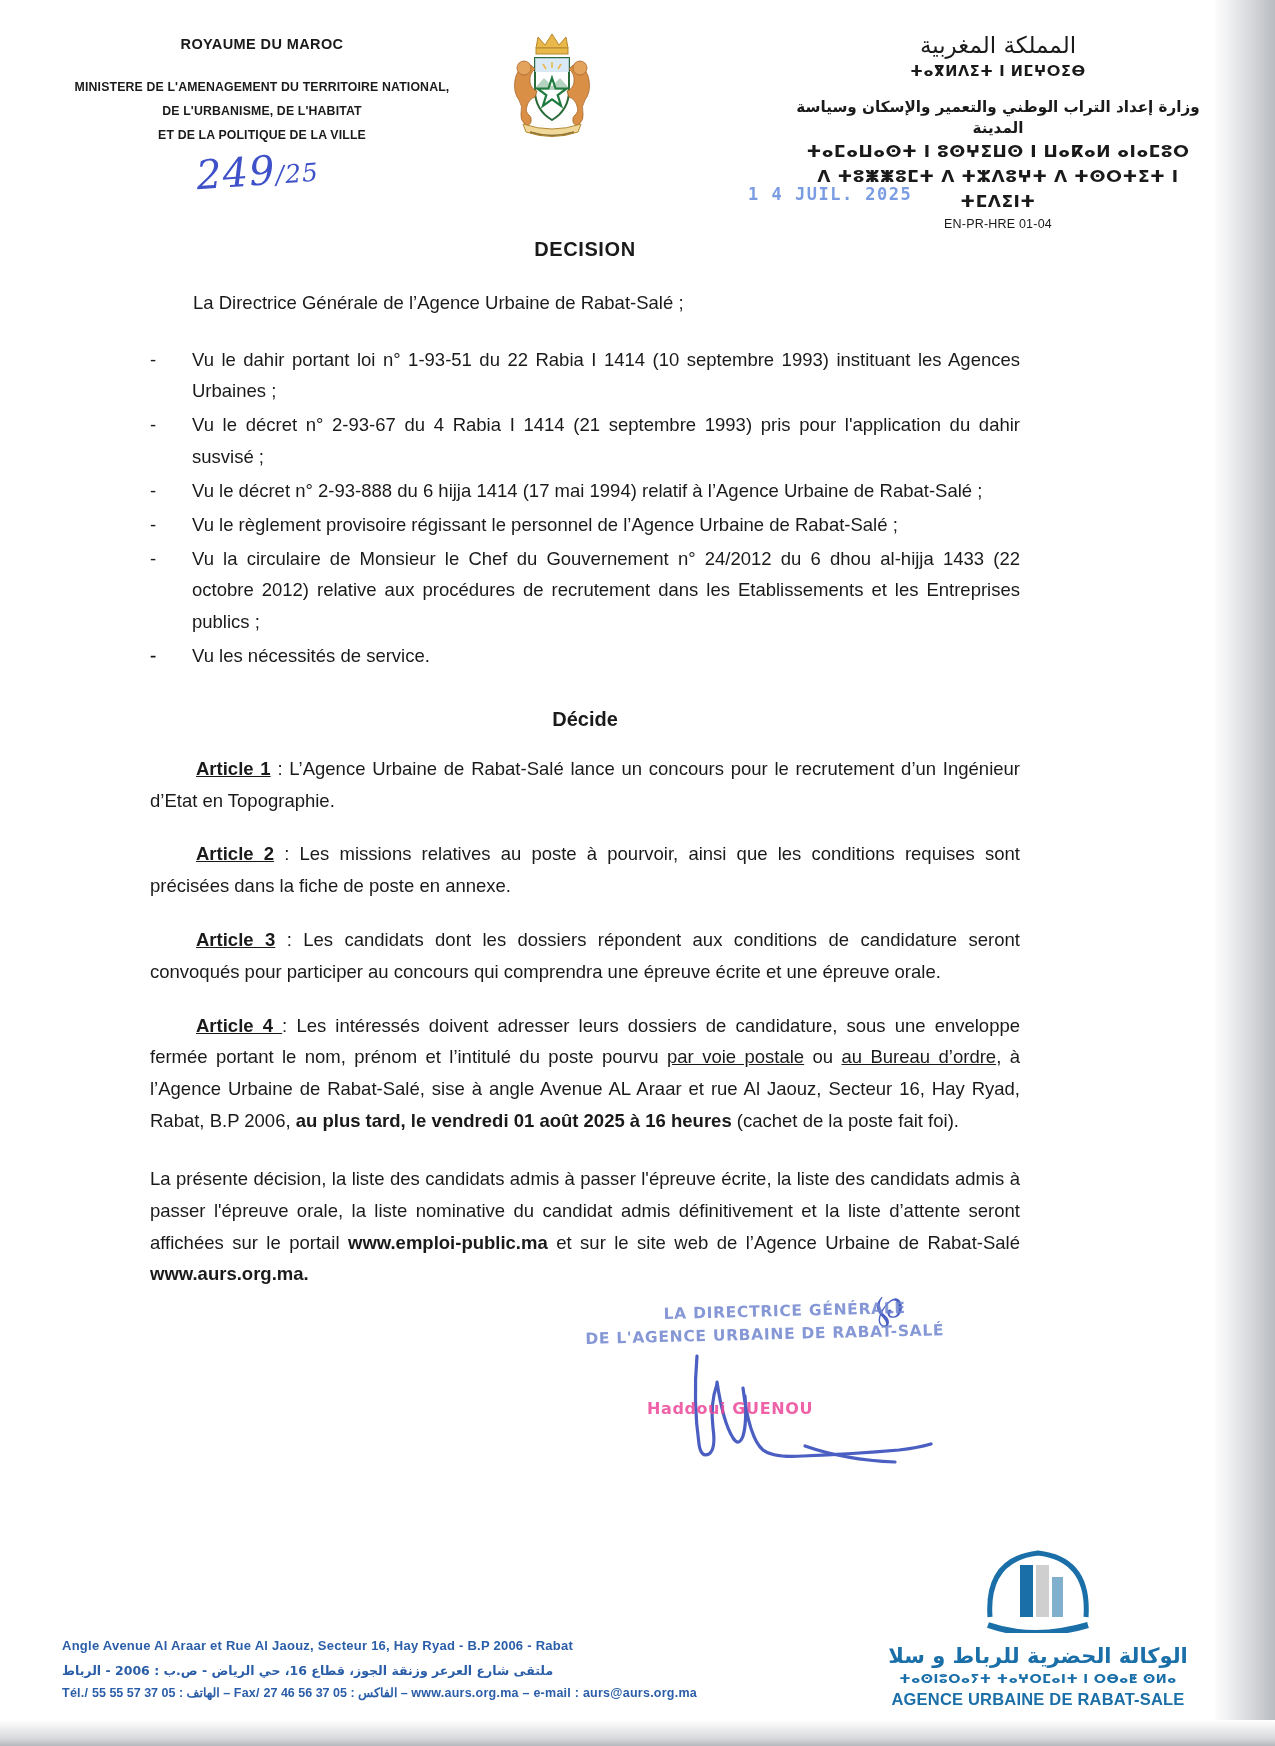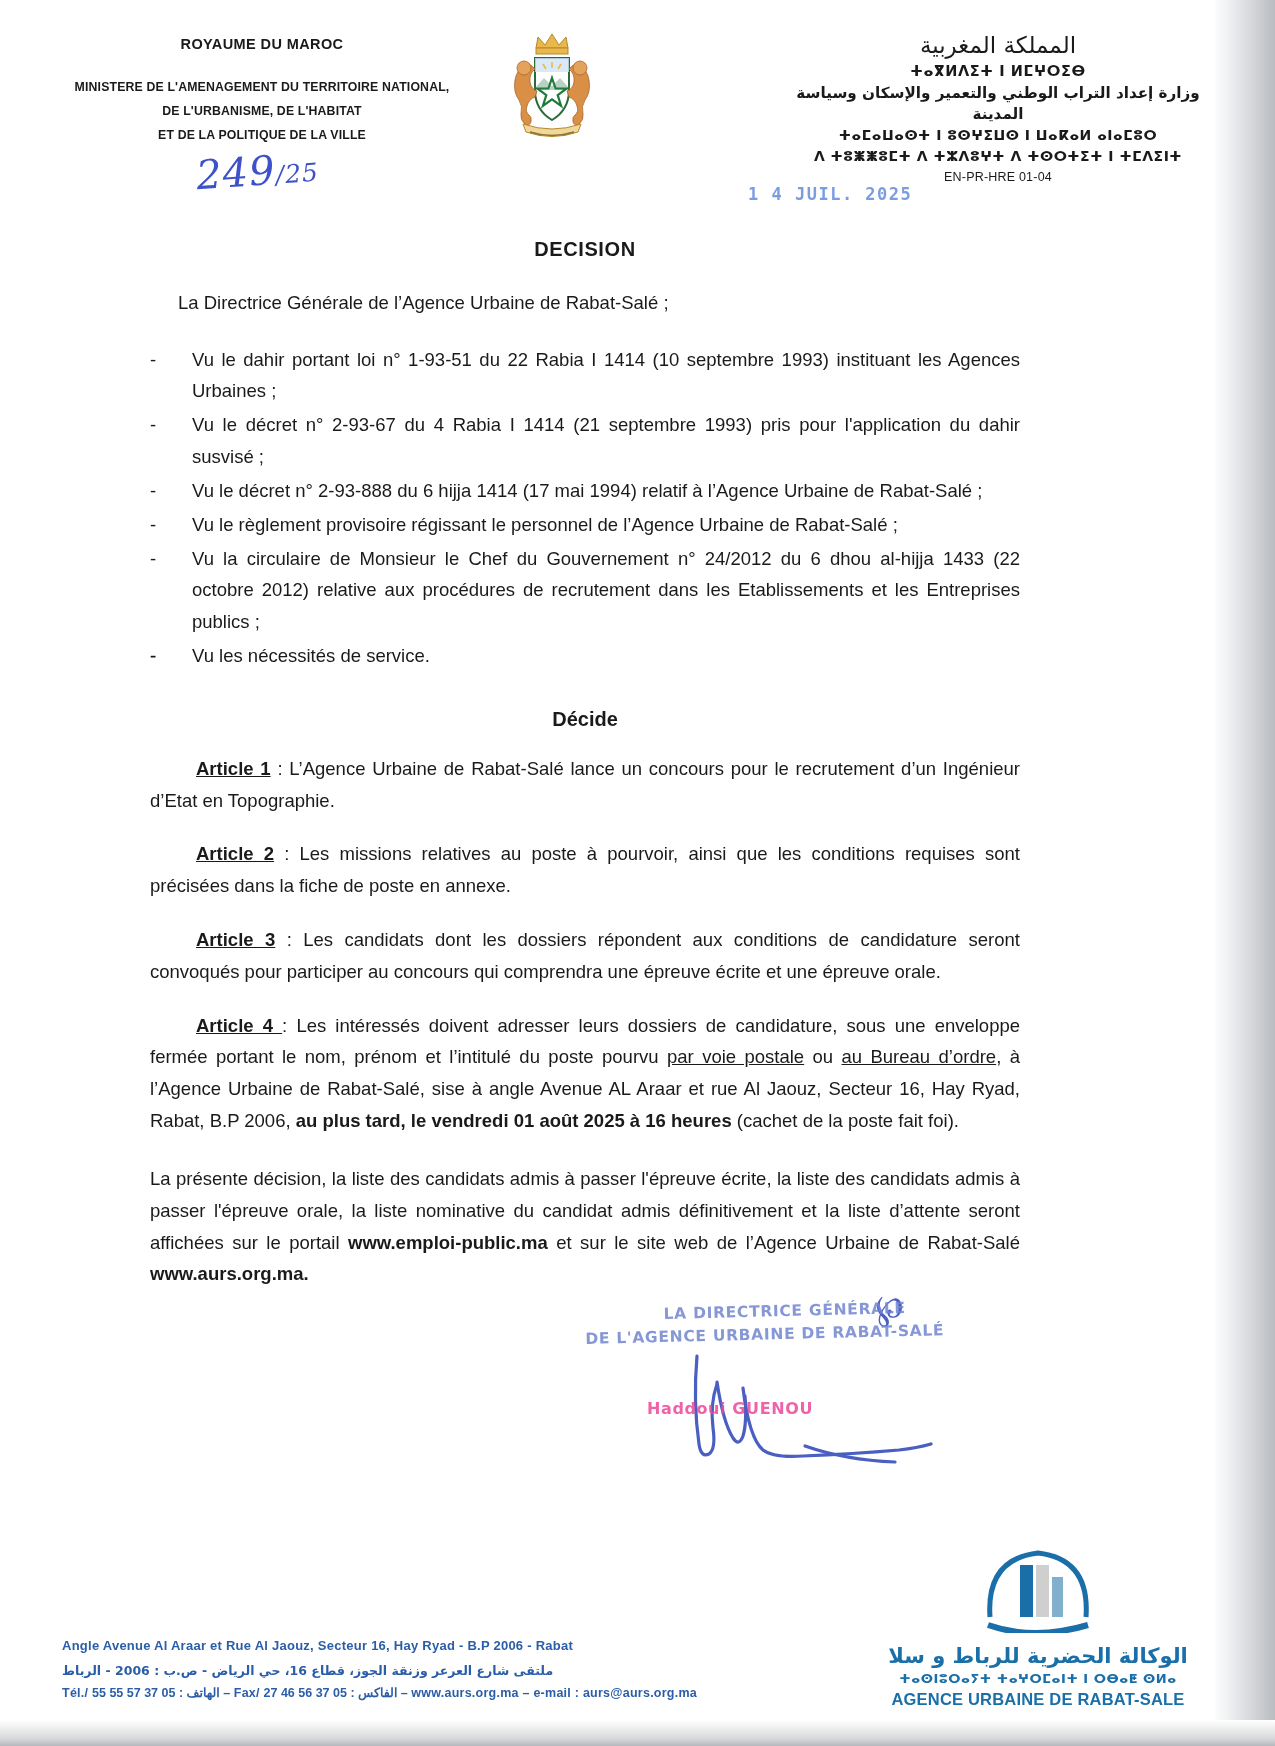--- a/index.html
+++ b/index.html
@@ -66,27 +66,28 @@
     font-family: "DejaVu Sans", sans-serif;
     line-height: 1.35;
   }
   .tif {
     font-family: "DejaVu Sans", sans-serif;
     font-size: 14.5px; font-weight: bold;
     letter-spacing: .6px; direction: ltr;
     line-height: 1.5;
   }
   .ar-ministry {
+    margin-top: 14px;
     font-size: 15.2px; font-weight: bold;
     font-family: "DejaVu Sans", sans-serif;
     line-height: 1.4;
   }
   .tif-sm {
     font-family: "DejaVu Sans", sans-serif;
-    font-size: 14px; font-weight: bold;
+    font-size: 17px; font-weight: bold;
     letter-spacing: .5px; direction: ltr;
     line-height: 1.45;
   }
   .form-code {
     direction: ltr;
     margin-top: 4px;
     font-size: 12.5px;
     letter-spacing: .2px;
   }
 
@@ -125,21 +126,21 @@
     letter-spacing: .6px;
     margin: 16px 0 0 0;
   }
   .body-wrap {
     position: absolute;
     left: 150px; top: 222px;
     width: 870px;
   }
   .intro {
     margin-top: 28px;
-    margin-left: 28px;
+    margin-left: 43px;
     font-size: 18.5px;
     line-height: 1.55;
   }
 
   ul.vu-list {
     list-style: none;
     margin: 26px 0 0 0;
     padding: 0;
   }
   ul.vu-list li {

